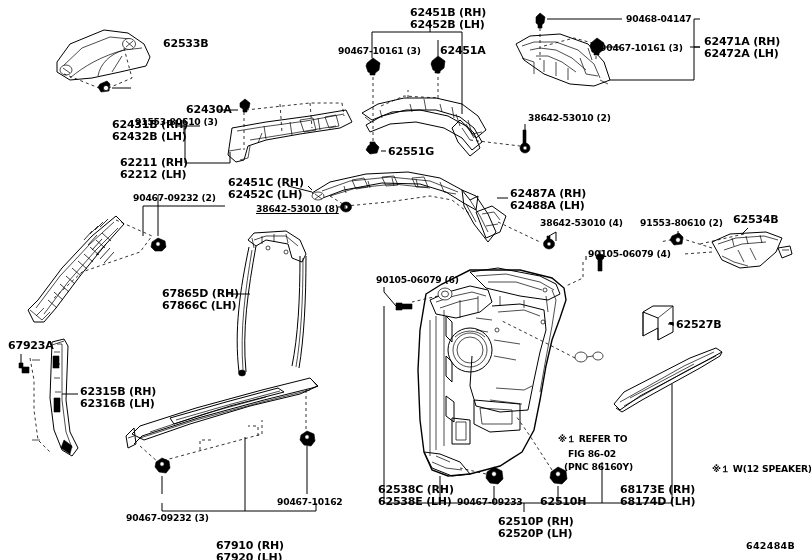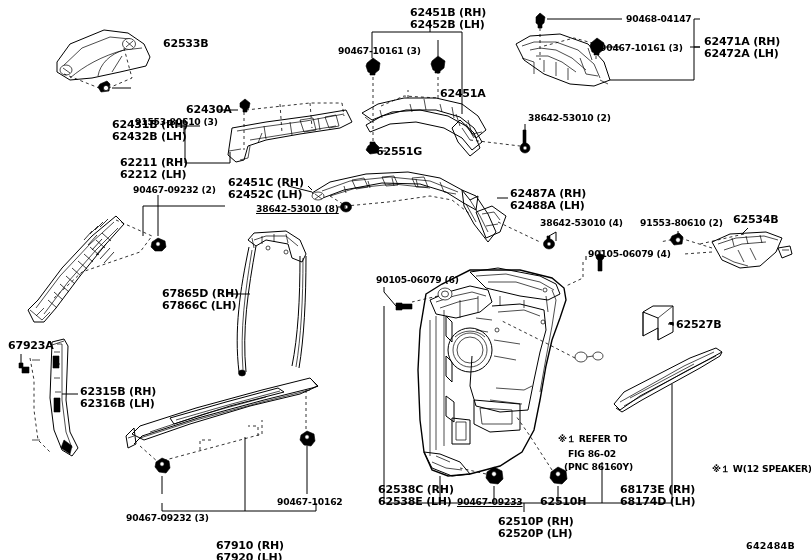--- a/index.html
+++ b/index.html
@@ -462,32 +462,32 @@
     <line class="lead" x1="673" y1="323" x2="671" y2="323"></line>
   </svg>
 
   <div>
 
     <div class="lbl s10" style="left:163px;top:38px;">62533B</div>
     <div class="lbl s9" style="left:135px;top:84px;margin-top:32px;">91553-80610 (3)</div>
     <div class="lbl s10" style="left:410px;top:7px;">62451B (RH)
 62452B (LH)</div>
     <div class="lbl s9" style="left:338px;top:45px;">90467-10161 (3)</div>
-    <div class="lbl s10" style="left:440px;top:45px;margin-top:43px;">62451A</div>
+    <div class="lbl s10" style="left:440px;top:45px;">62451A</div>
     <div class="lbl s9" style="left:626px;top:13px;">90468-04147</div>
     <div class="lbl s9" style="left:600px;top:42px;">90467-10161 (3)</div>
     <div class="lbl s10" style="left:704px;top:36px;">62471A (RH)
 62472A (LH)</div>
     <div class="lbl s10" style="left:186px;top:104px;">62430A</div>
     <div class="lbl s10" style="left:112px;top:119px;">62431B (RH)
 62432B (LH)</div>
     <div class="lbl s10" style="left:120px;top:157px;">62211 (RH)
 62212 (LH)</div>
-    <div class="lbl s9" style="left:133px;top:184px;text-align:right;">90467-09232 (2)</div>
-    <div class="lbl s10" style="left:376px;top:146px;">62551G</div>
+    <div class="lbl s9" style="left:133px;top:192px;text-align:right;">90467-09232 (2)</div>
+    <div class="lbl s10" style="left:388px;top:146px;">62551G</div>
     <div class="lbl s9" style="left:528px;top:112px;">38642-53010 (2)</div>
     <div class="lbl s10" style="left:228px;top:177px;">62451C (RH)
 62452C (LH)</div>
     <div class="lbl s9" style="left:256px;top:203px;text-decoration:underline;">38642-53010 (8)</div>
     <div class="lbl s10" style="left:510px;top:188px;">62487A (RH)
 62488A (LH)</div>
     <div class="lbl s9" style="left:540px;top:217px;">38642-53010 (4)</div>
     <div class="lbl s9" style="left:640px;top:217px;">91553-80610 (2)</div>
     <div class="lbl s10" style="left:733px;top:214px;">62534B</div>
     <div class="lbl s9" style="left:588px;top:248px;">90105-06079 (4)</div>
@@ -497,21 +497,21 @@
     <div class="lbl s10" style="left:80px;top:386px;">62315B (RH)
 62316B (LH)</div>
     <div class="lbl s9" style="left:376px;top:274px;">90105-06079 (6)</div>
     <div class="lbl s10" style="left:676px;top:319px;">62527B</div>
     <div class="lbl s9" style="left:126px;top:496px;margin-top:16px;">90467-09232 (3)</div>
     <div class="lbl s9" style="left:277px;top:496px;">90467-10162</div>
     <div class="lbl s10" style="left:216px;top:540px;">67910 (RH)
 67920 (LH)</div>
     <div class="lbl s10" style="left:378px;top:484px;">62538C (RH)
 62538E (LH)</div>
-    <div class="lbl s9" style="left:457px;top:496px;text-decoration:underline;">90467-09233</div>
+    <div class="lbl s9" style="left:457px;top:496px;">90467-09233</div>
     <div class="lbl s10" style="left:540px;top:496px;">62510H</div>
     <div class="lbl s10" style="left:620px;top:484px;">68173E (RH)
 68174D (LH)</div>
     <div class="lbl s10" style="left:498px;top:516px;">62510P (RH)
 62520P (LH)</div>
 
     <div class="lbl note" style="left:558px;top:433px;">※１ REFER TO</div>
     <div class="lbl note" style="left:568px;top:448px;">FIG 86-02</div>
     <div class="lbl note" style="left:564px;top:461px;">(PNC 86160Y)</div>
     <div class="lbl note" style="left:712px;top:463px;">※１ W(12 SPEAKER)</div>

